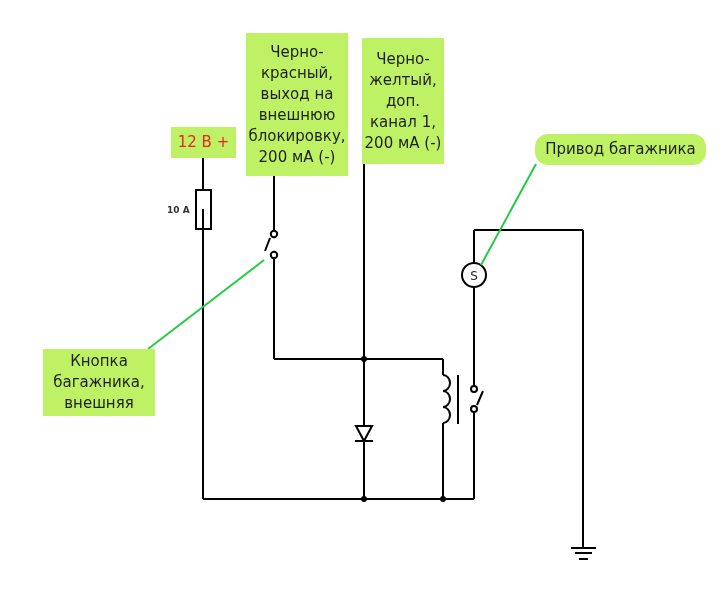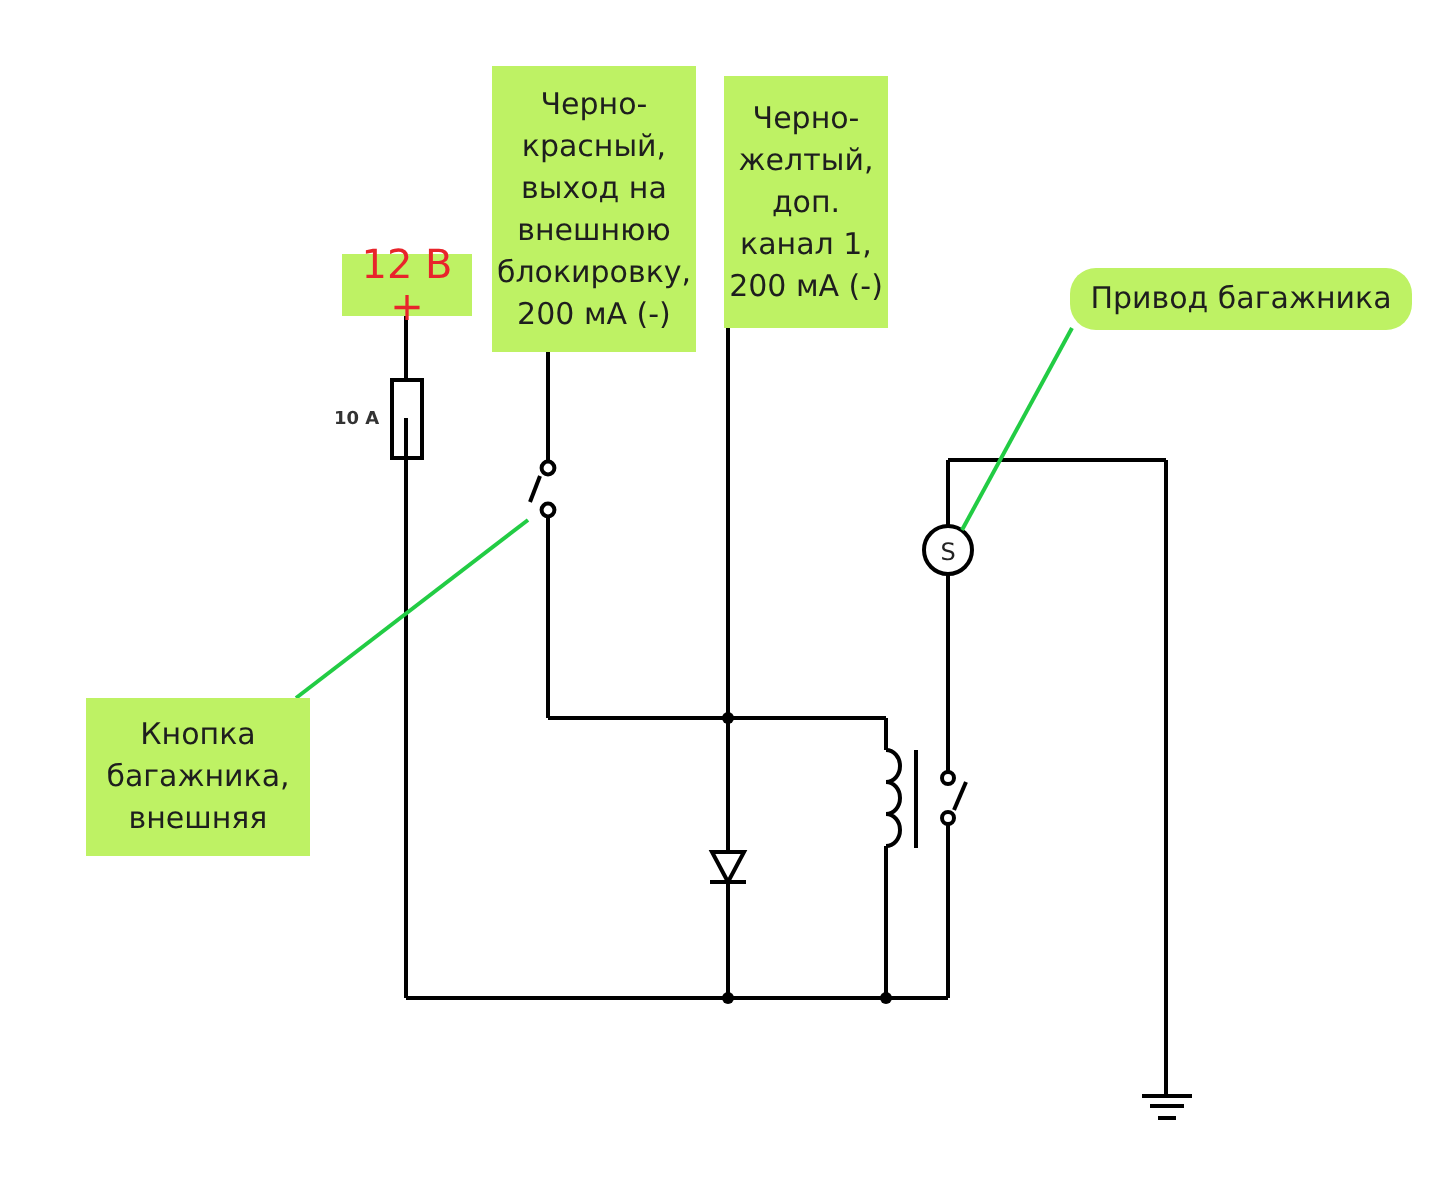--- a/index.html
+++ b/index.html
@@ -3,21 +3,21 @@
 <meta charset="utf-8">
 <style>
   html, body { margin: 0; padding: 0; background: #ffffff; }
   body { width: 728px; height: 592px; position: relative; overflow: hidden;
          font-family: "DejaVu Sans", "Liberation Sans", sans-serif; }
   #diagram { position: absolute; left: 0; top: 0; }
   .label { position: absolute; background: #bef264; color: #1e1e1e;
            font-size: 15px; line-height: 21px; text-align: center;
            display: flex; align-items: center; justify-content: center;
            box-sizing: border-box; white-space: pre-line; }
-  .label-red { color: #e8242b; font-size: 20px; }
+  .label-red { color: #e8242b; font-size: 15px; }
   .small { position: absolute; font-size: 9px; color: #333; font-weight: bold; }
 </style>
 </head>
 <body>
 
 <svg id="diagram" width="728" height="592" viewBox="0 0 728 592">
   <g stroke="#000" stroke-width="2" fill="none">
 
     <line x1="203" y1="158" x2="203" y2="499"></line>
 
@@ -84,15 +84,15 @@
 200 мА (-)</div>
 
 <div class="label" style="left:362px; top:38px; width:82px; height:126px;">Черно-
 желтый,
 доп.
 канал 1,
 200 мА (-)</div>
 
 <div class="label" style="left:535px; top:134px; width:171px; height:31px;border-radius:13px;">Привод багажника</div>
 
-<div class="label" style="left:43px; top:349px; width:112px; height:79px;">Кнопка
+<div class="label" style="left:43px; top:349px; width:112px; height:67px;">Кнопка
 багажника,
 внешняя</div>
 
 </body></html>

